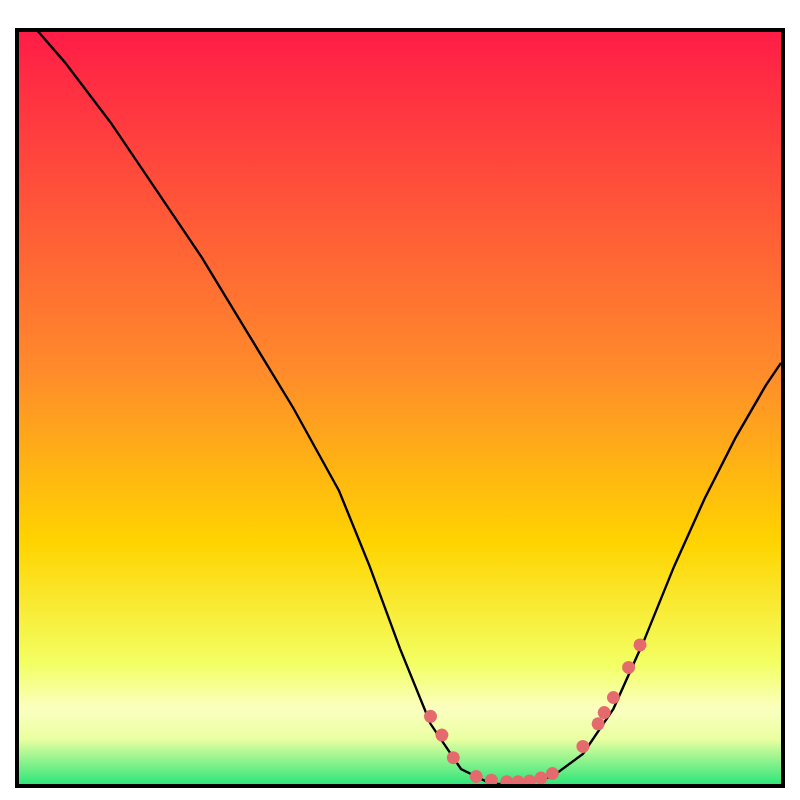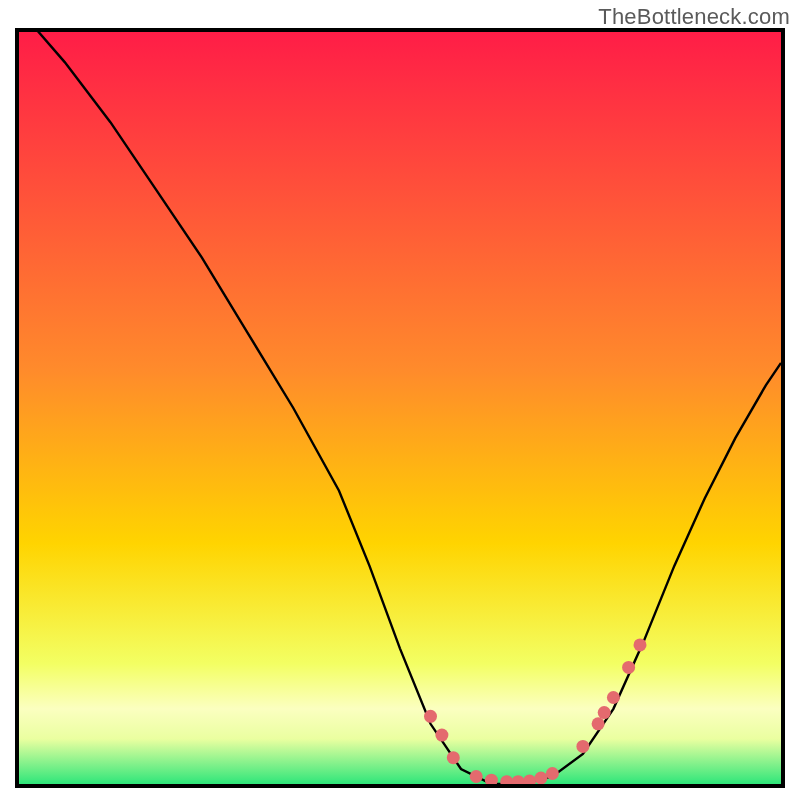--- a/index.html
+++ b/index.html
@@ -23,21 +23,20 @@
     height: 760px;
     border: 4px solid #000;
     overflow: hidden;
   }
   .plot svg { display: block; width: 100%; height: 100%; }
 </style>
 </head>
 <body>
 
 <div class="wrap">
-  <div class="attribution">TheBottleneck.com</div>
   <div class="plot">
     <svg id="svg" viewBox="0 0 762 752" preserveAspectRatio="none">
       <defs>
         <linearGradient id="bg" x1="0" y1="0" x2="0" y2="1">
           <stop id="g0" offset="0%" stop-color="#ff1d47"></stop>
           <stop id="g1" offset="45%" stop-color="#ff8b2b"></stop>
           <stop id="g2" offset="68%" stop-color="#ffd400"></stop>
           <stop id="g3" offset="84%" stop-color="#f3ff63"></stop>
           <stop id="g4" offset="90%" stop-color="#fbffc0"></stop>
           <stop id="g5" offset="94%" stop-color="#eaffa0"></stop>

